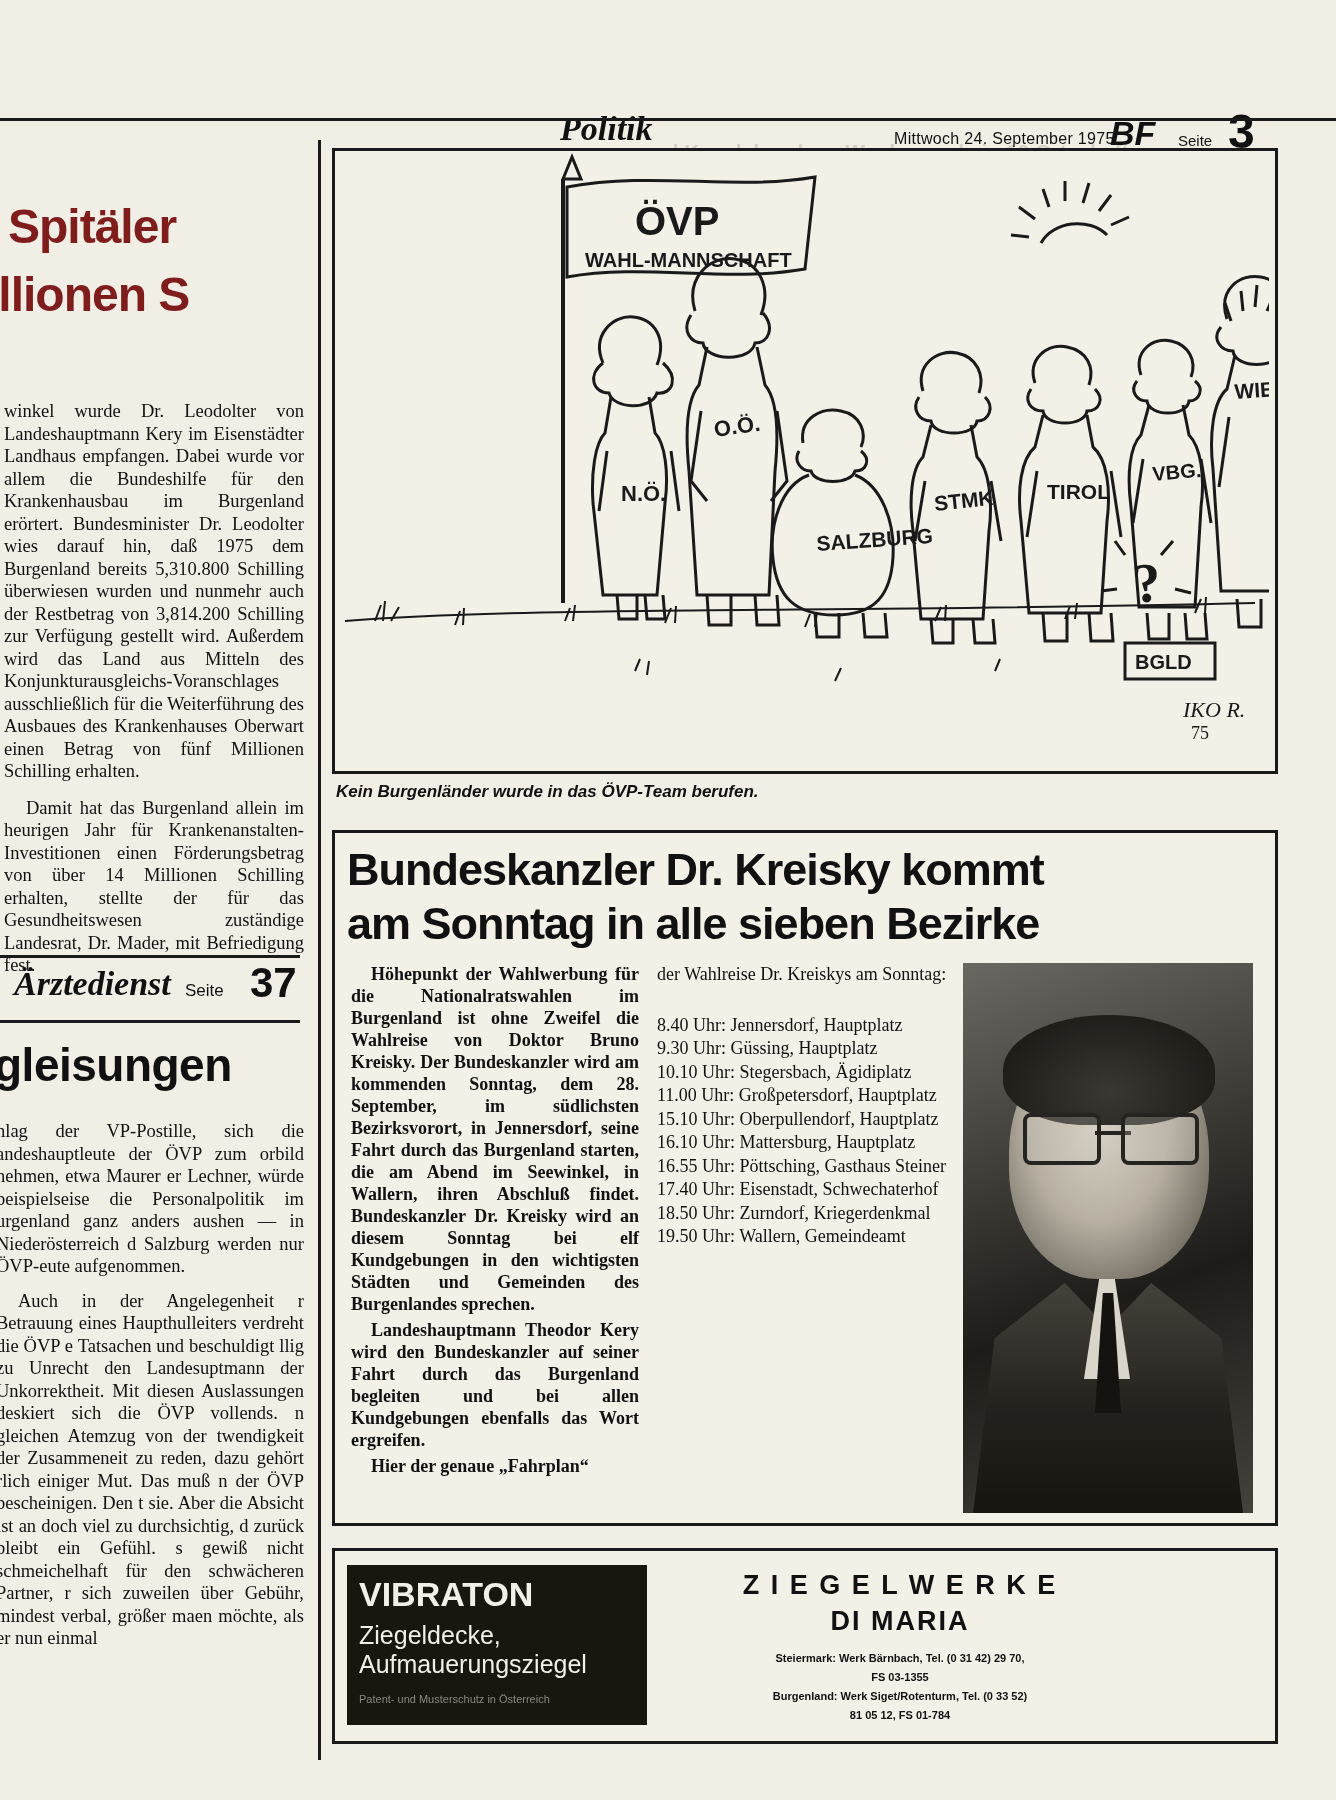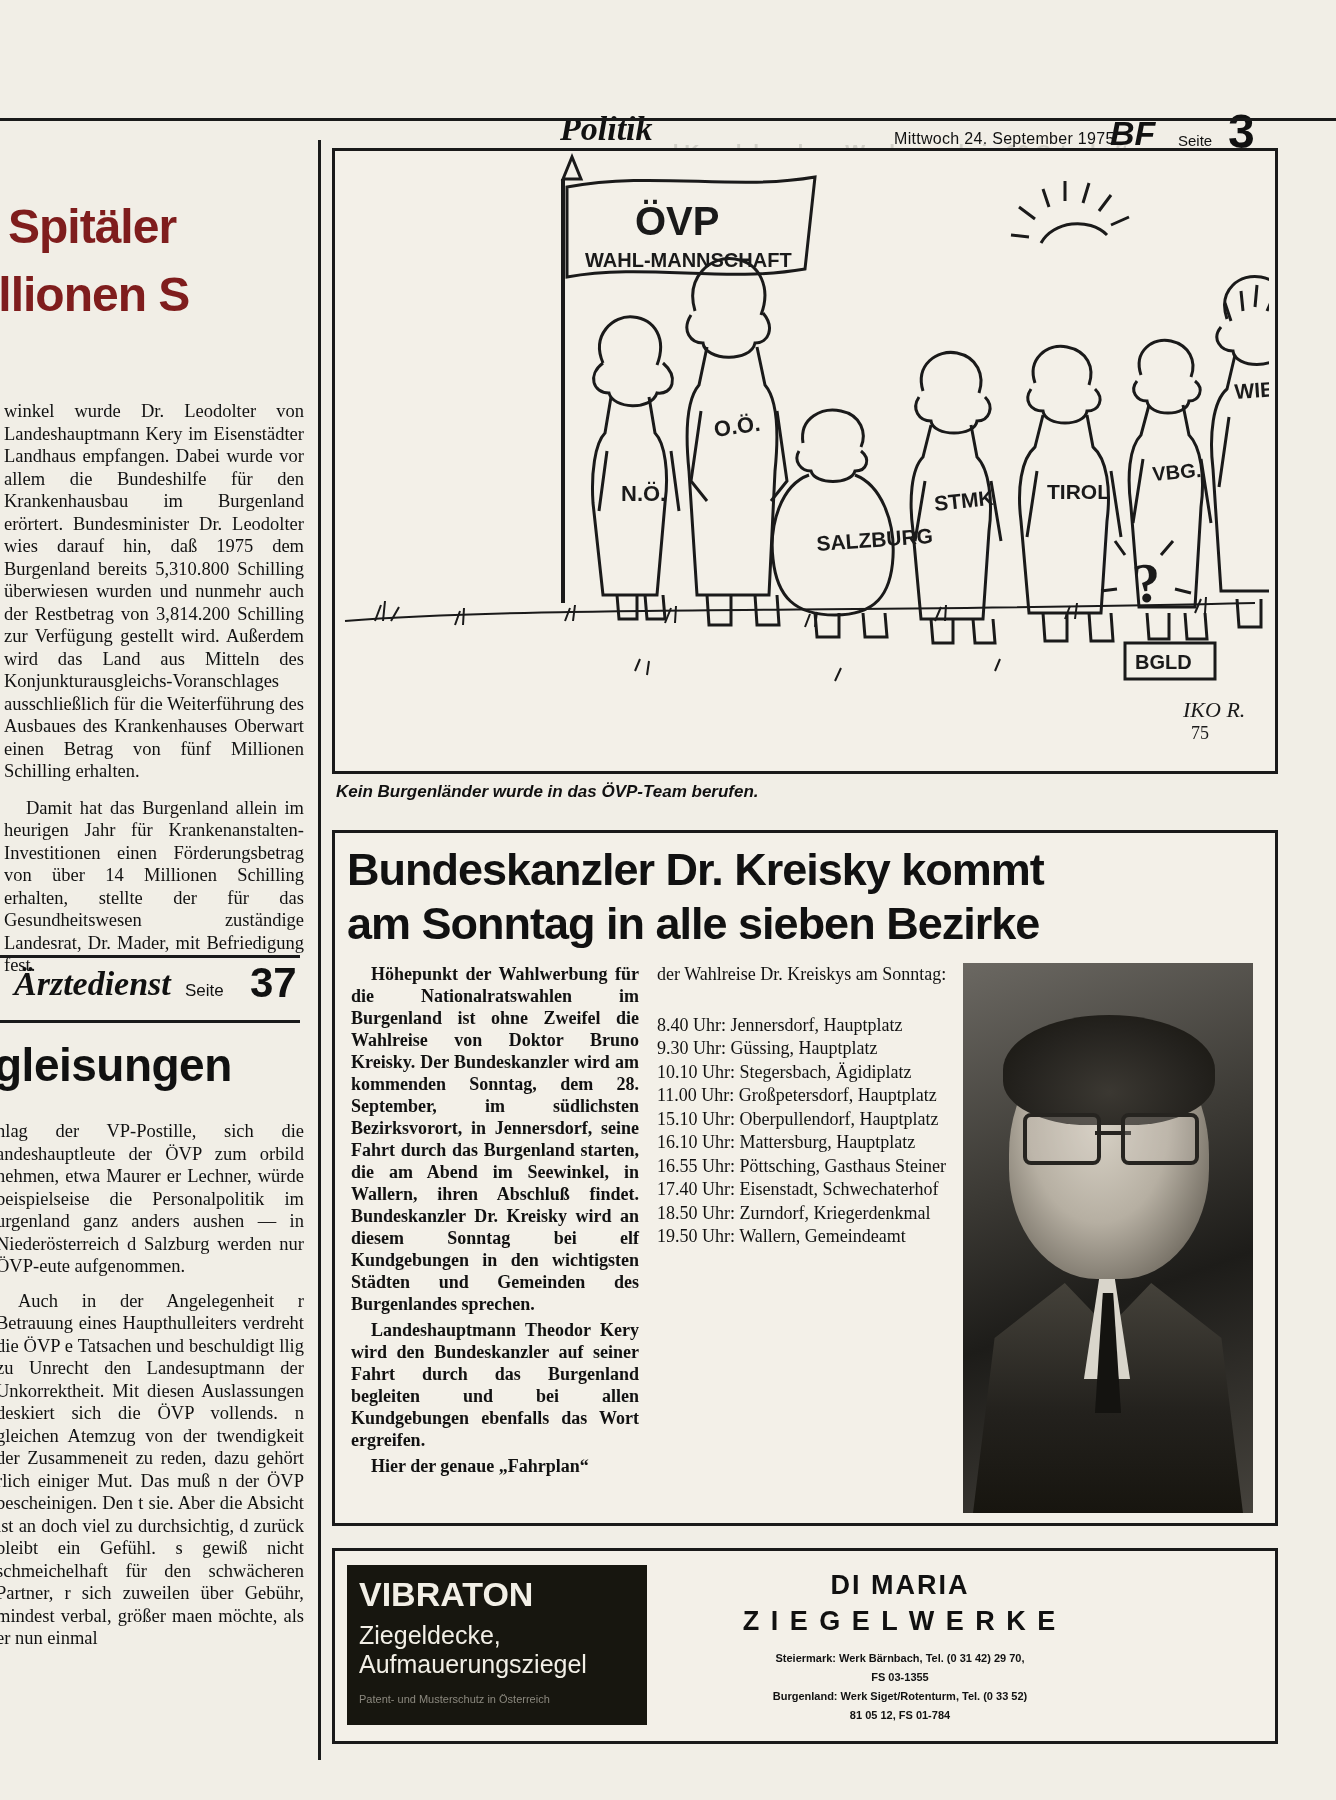--- a/index.html
+++ b/index.html
@@ -450,22 +450,22 @@
     <div class="ad-left">
       <div class="ad-vib">VIBRATON</div>
       <div class="ad-sub">
         <div>Ziegeldecke,</div>
         <div>Aufmauerungsziegel</div>
       </div>
       <div class="ad-fine">Patent- und Musterschutz in Österreich</div>
     </div>
 
     <div class="ad-mid">
+      <div class="ad-ziegel">Z I E G E L W E R K E</div>
       <div class="ad-ziegel">DI MARIA</div>
-      <div class="ad-ziegel">Z I E G E L W E R K E</div>
       <div class="ad-lines">
         <div>Steiermark: Werk Bärnbach, Tel. (0 31 42) 29 70,</div>
         <div>FS 03-1355</div>
         <div>Burgenland: Werk Siget/Rotenturm, Tel. (0 33 52)</div>
         <div>81 05 12, FS 01-784</div>
       </div>
     </div>
 
   </div>
 

